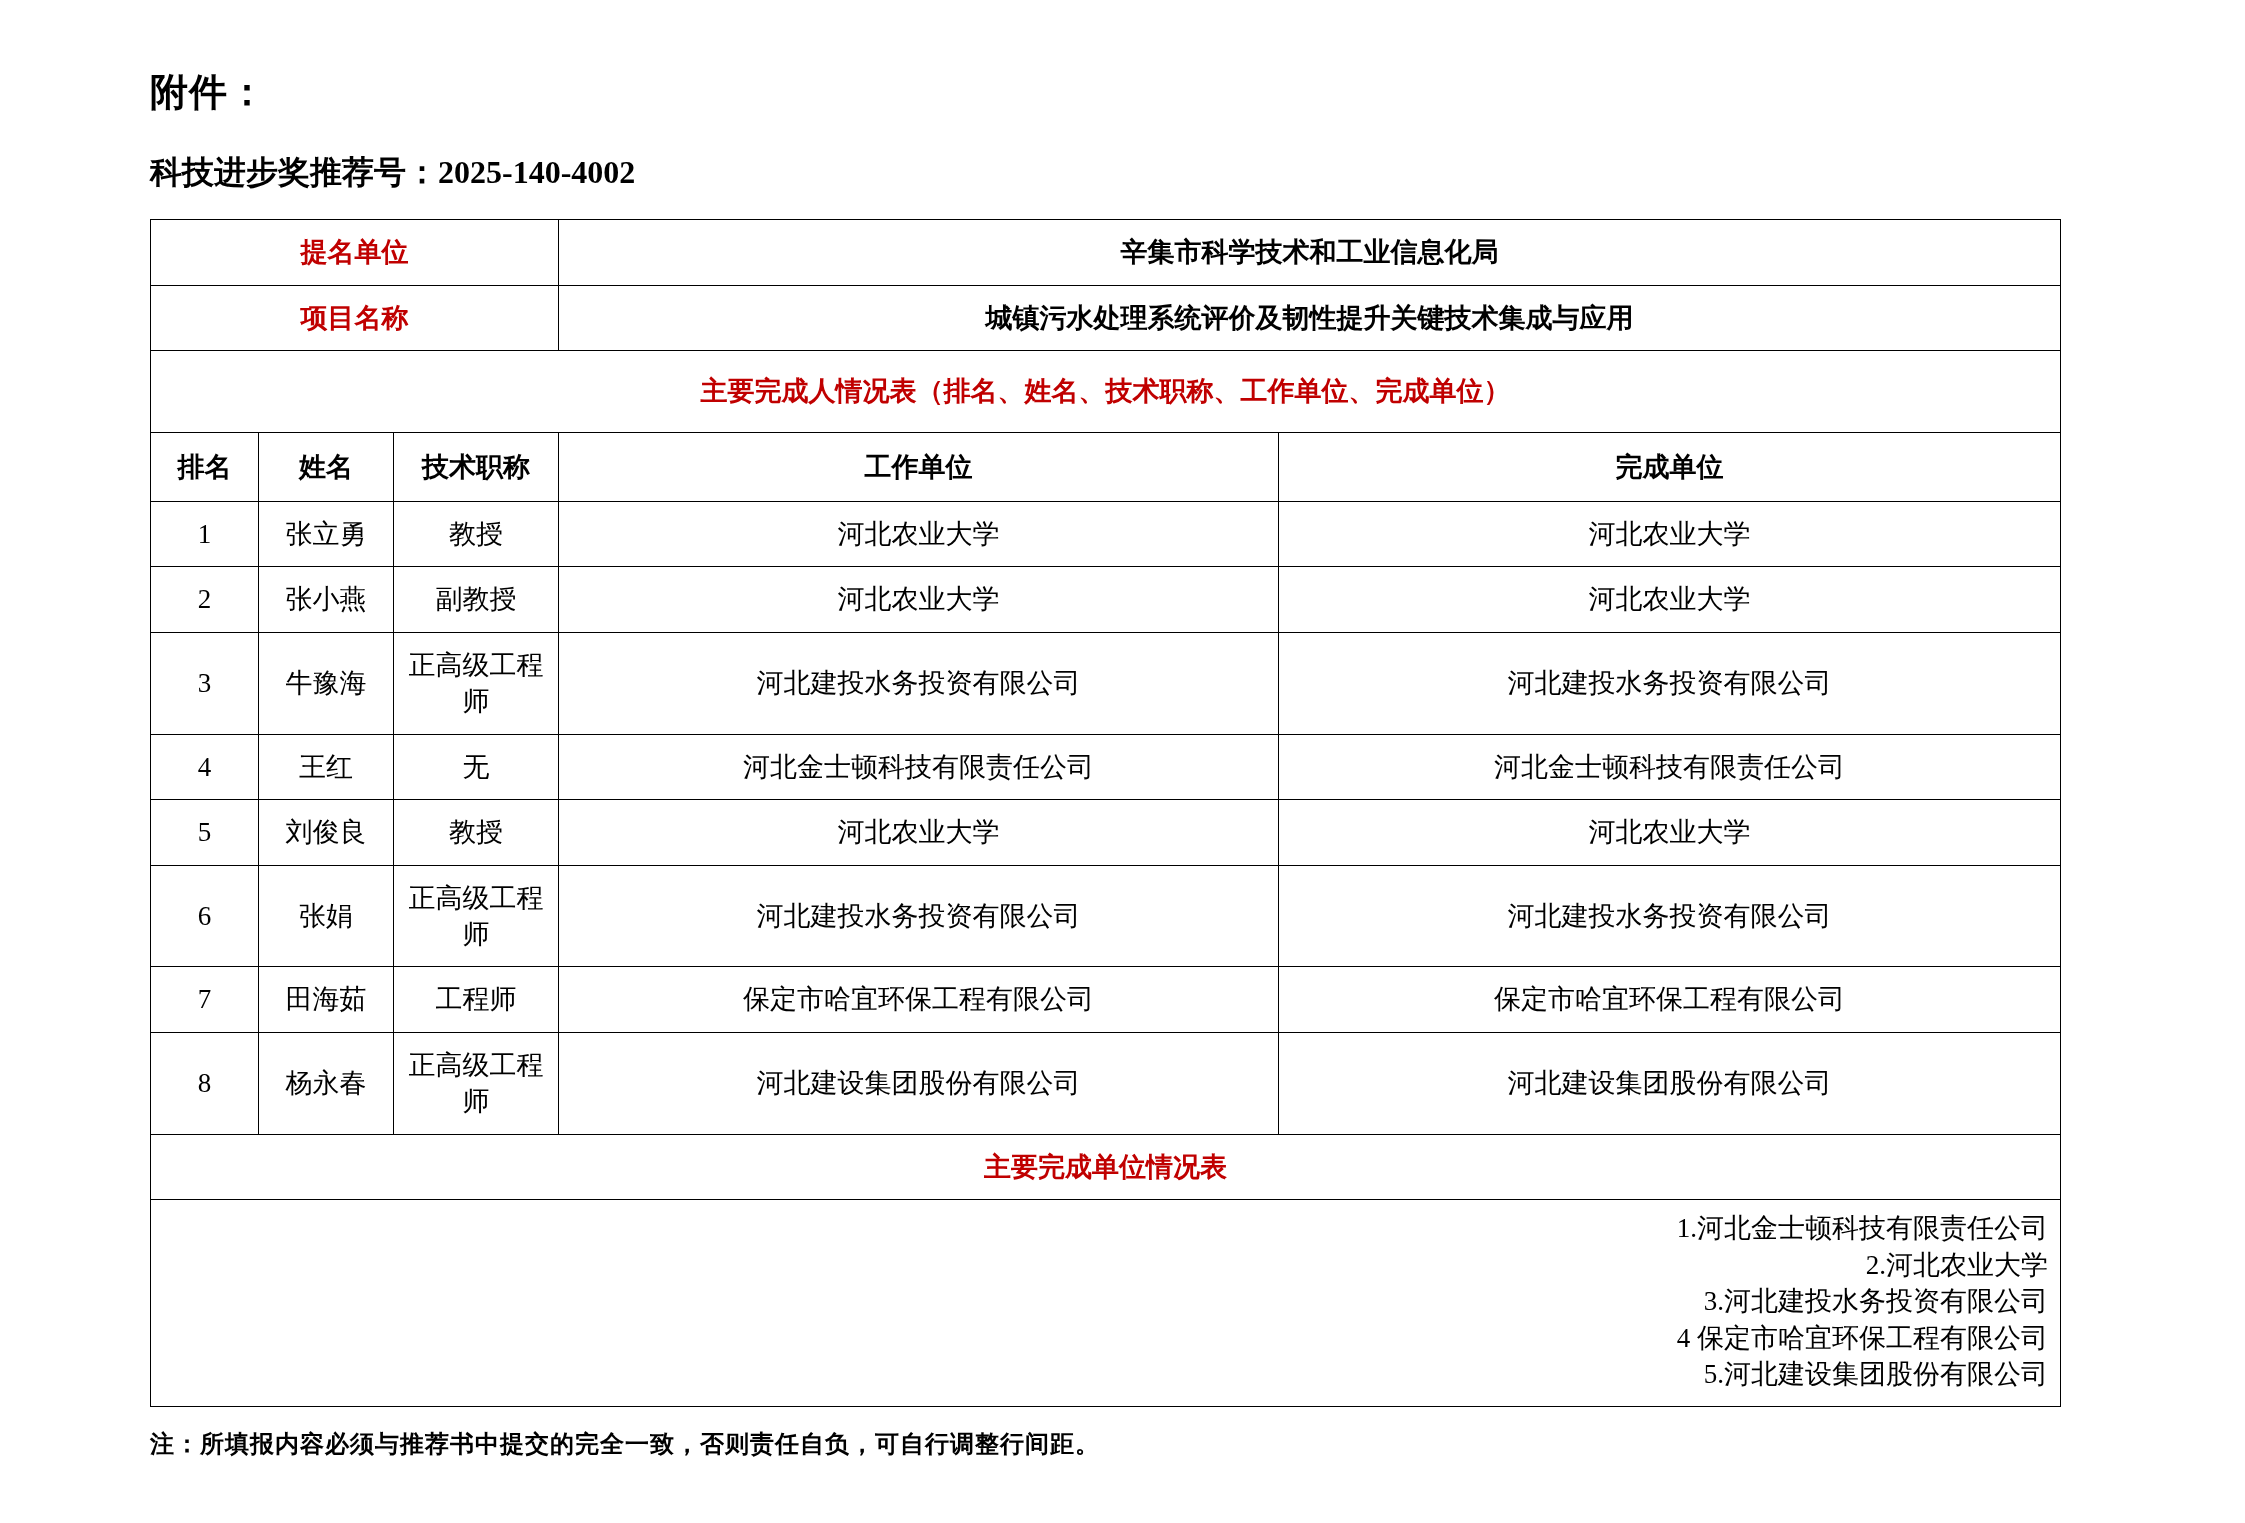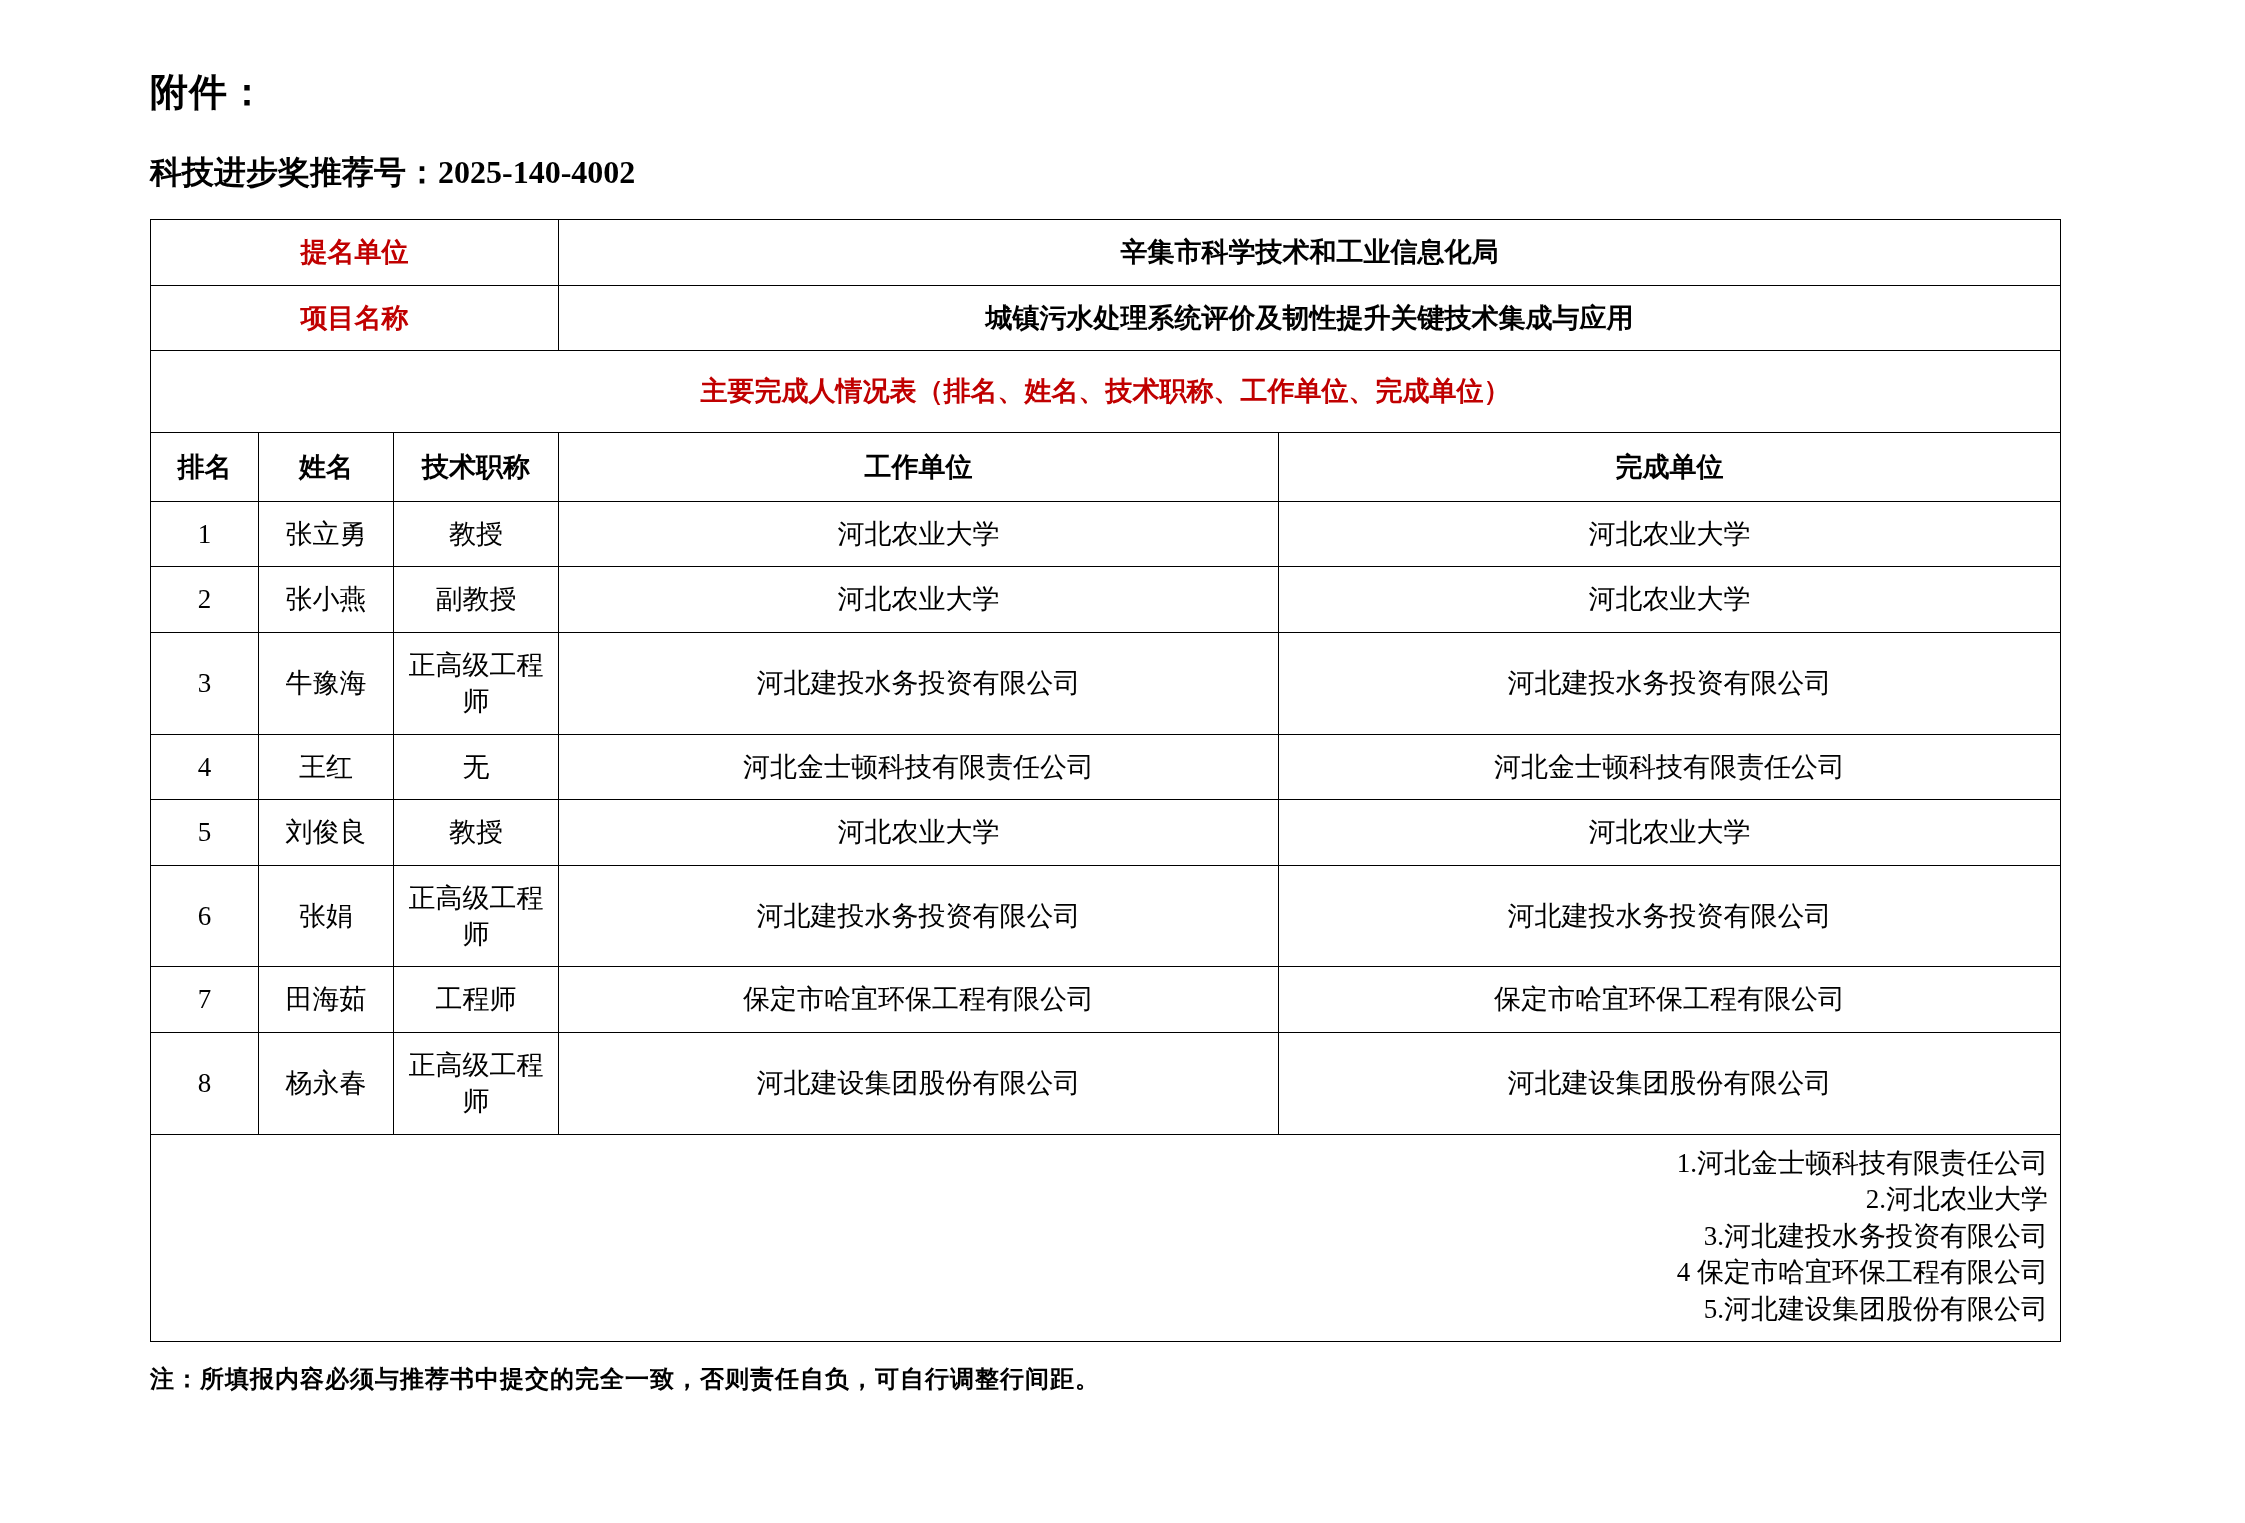--- a/index.html
+++ b/index.html
@@ -194,20 +194,23 @@
         <td class="body-cell">保定市哈宜环保工程有限公司</td>
       </tr>
       <tr>
         <td class="body-cell">8</td>
         <td class="body-cell">杨永春</td>
         <td class="body-cell">正高级工程师</td>
         <td class="body-cell">河北建设集团股份有限公司</td>
         <td class="body-cell">河北建设集团股份有限公司</td>
       </tr>
 
+      <tr>
+        <td colspan="5" class="section-title2">主要完成单位情况表</td>
+      </tr>
 
       <tr>
         <td colspan="5" class="units-cell">
           <div>1.河北金士顿科技有限责任公司</div>
           <div>2.河北农业大学</div>
           <div>3.河北建投水务投资有限公司</div>
           <div>4 保定市哈宜环保工程有限公司</div>
           <div>5.河北建设集团股份有限公司</div>
         </td>
       </tr>

